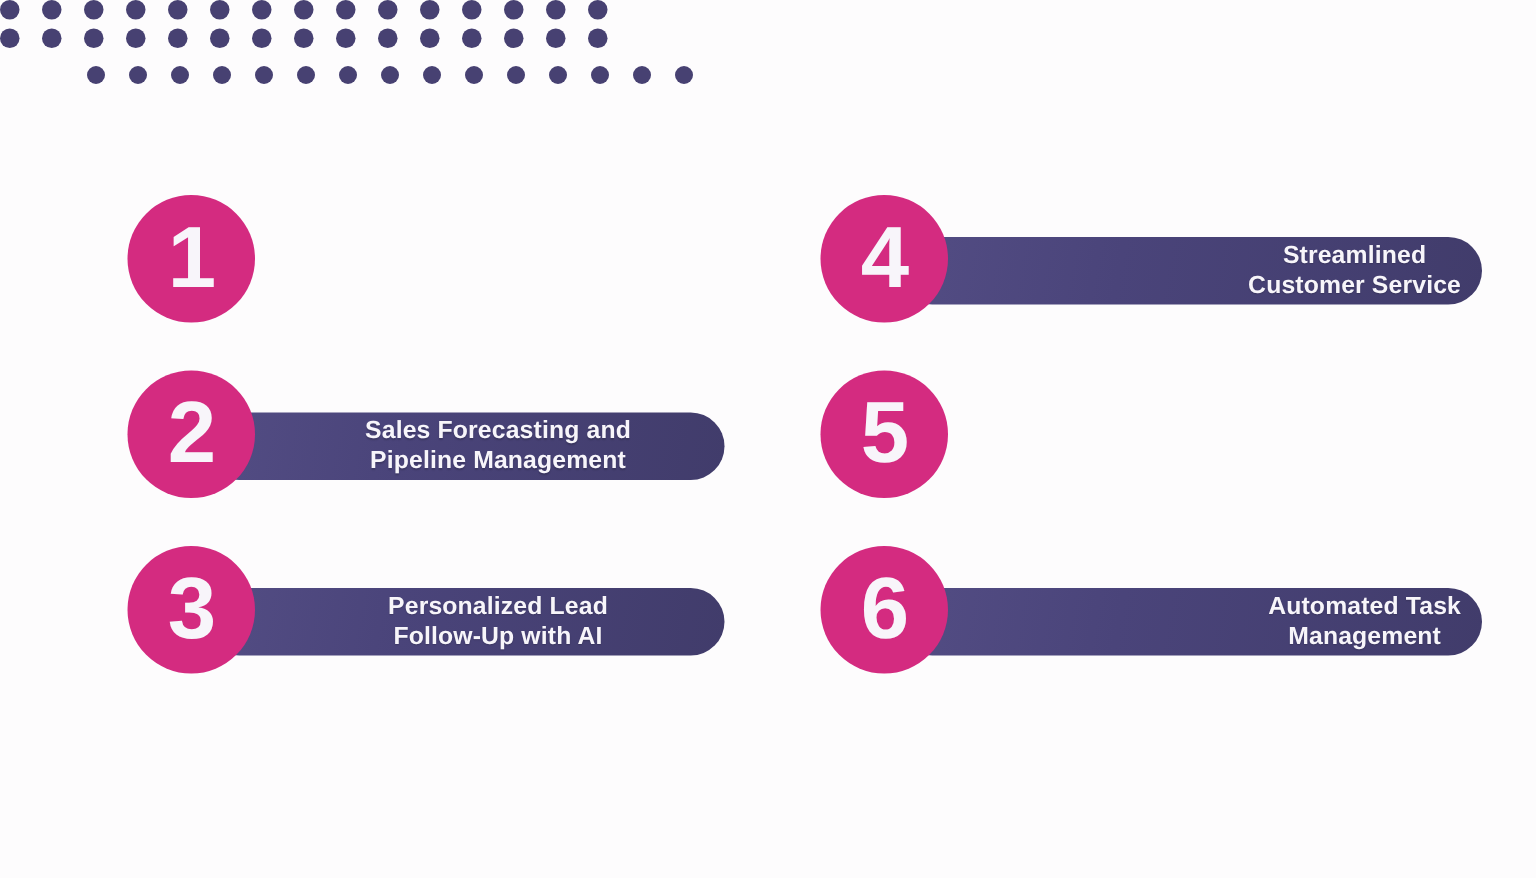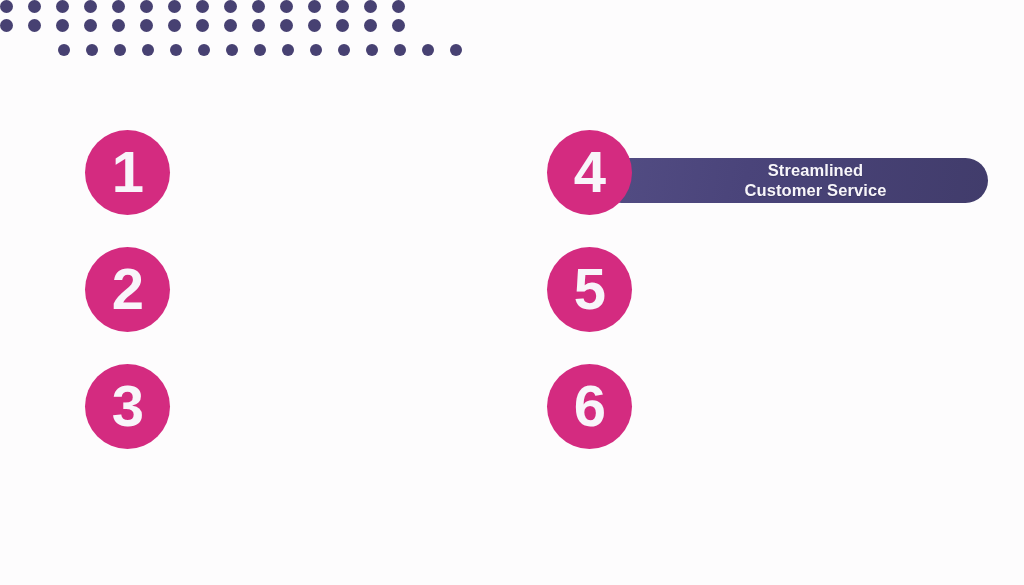--- a/index.html
+++ b/index.html
@@ -120,21 +120,21 @@
   .item-number {
     color: #f8f5fa;
     font-size: 58px;
     font-weight: bold;
     line-height: 1;
     letter-spacing: -1px;
     margin-top: -2px;
   }
 
   
-  #column-right .item-bar { width: 389px; }
+  #column-right .item-bar { width: 389px; justify-content: flex-end; }
   #column-right .item { width: 441px; }
 </style>
 </head>
 <body>
 
 <div id="canvas">
 
   <div id="dots-top" class="dot-row">
     <span class="dot"></span>
     <span class="dot"></span>
@@ -155,26 +155,34 @@
 
   <div id="column-left" class="column">
 
     <div class="item">
       <div class="item-circle">
         <span class="item-number">1</span>
       </div>
     </div>
 
     <div class="item">
+      <div class="item-bar">
+        <span class="item-label">Sales Forecasting and
+Pipeline Management</span>
+      </div>
       <div class="item-circle">
         <span class="item-number">2</span>
       </div>
     </div>
 
     <div class="item">
+      <div class="item-bar">
+        <span class="item-label">Personalized Lead
+Follow-Up with AI</span>
+      </div>
       <div class="item-circle">
         <span class="item-number">3</span>
       </div>
     </div>
 
   </div>
 
   <div id="column-right" class="column">
 
     <div class="item">
@@ -187,20 +195,24 @@
       </div>
     </div>
 
     <div class="item">
       <div class="item-circle">
         <span class="item-number">5</span>
       </div>
     </div>
 
     <div class="item">
+      <div class="item-bar">
+        <span class="item-label">Automated Task
+Management</span>
+      </div>
       <div class="item-circle">
         <span class="item-number">6</span>
       </div>
     </div>
 
   </div>
 
   <div id="dots-bottom">
     <div class="dot-grid-row">
       <span class="dot"></span>

